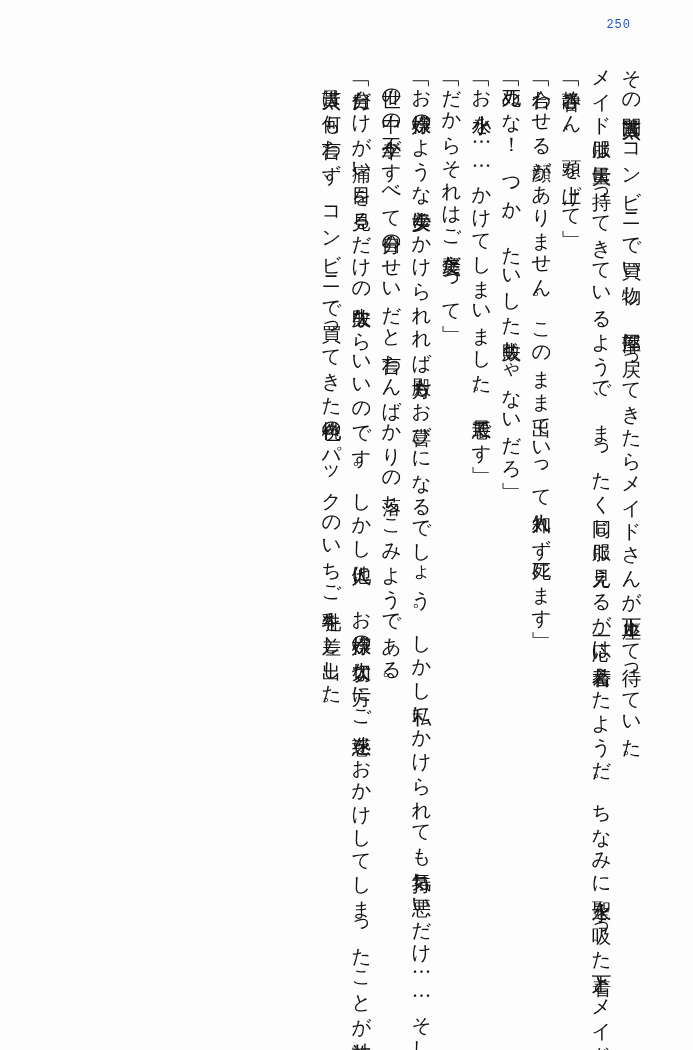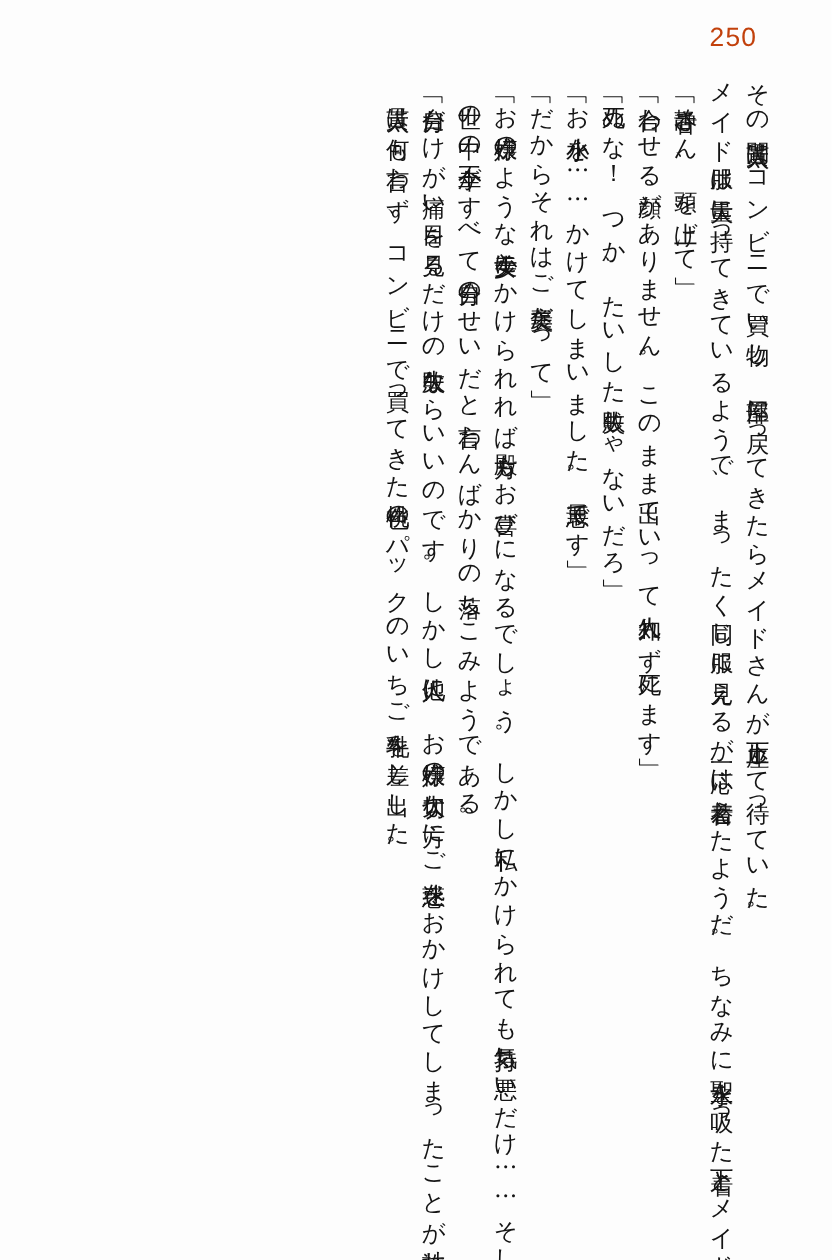--- a/index.html
+++ b/index.html
@@ -20,24 +20,24 @@
     position: absolute;
     inset: 0;
     background: #fdfdfd;
   }
 
   
   .page-number {
     position: absolute;
     top: 18px;
     right: 62px;
-    font-size: 22px;
+    font-size: 12px;
     letter-spacing: 1px;
-    color: #c2410c;
-    font-family: Liberation Sans, sans-serif;
+    color: #1d4ed8;
+    font-family: Liberation Mono, monospace;
   }
 
   
   .text-body {
     position: absolute;
     top: 56px;
     right: 52px;
     left: 40px;
     bottom: 24px;
     display: flex;

